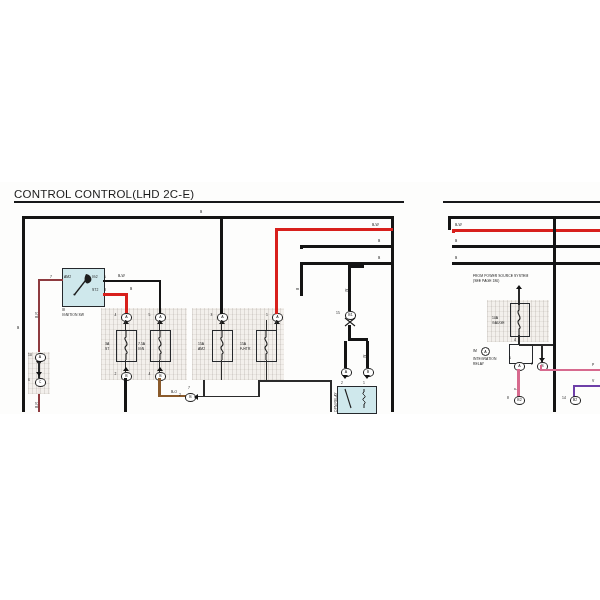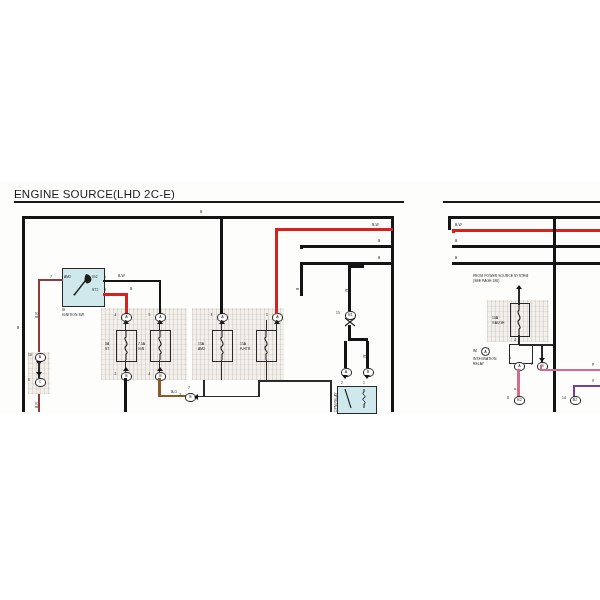--- a/index.html
+++ b/index.html
@@ -61,21 +61,21 @@
   .ar-lf{border-top:3px solid transparent;border-bottom:3px solid transparent;
          border-right:4.5px solid #141414;}
 </style>
 </head>
 <body>
 
 <div id="page">
 
   <div class="sheet"></div>
 
-  <div class="title">ENGINE SOURCE(LHD 2C-E)</div>
+  <div class="title">CONTROL CONTROL(LHD 2C-E)</div>
   <div class="rule" style="left:14px;top:201px;width:390px;"></div>
   <div class="rule" style="left:443px;top:201px;width:157px;"></div>
 
   <div class="w wh" style="left:22px;top:216px;width:372px;height:3.2px;"></div>
 
   <div class="w wv" style="left:22px;top:216px;width:3.2px;height:196px;"></div>
 
   <div class="w wv" style="left:391px;top:216px;width:3.2px;height:196px;"></div>
   <div class="lb" style="left:200px;top:210px;">B</div>
   <div class="lb" style="left:17px;top:326px;">B</div>

